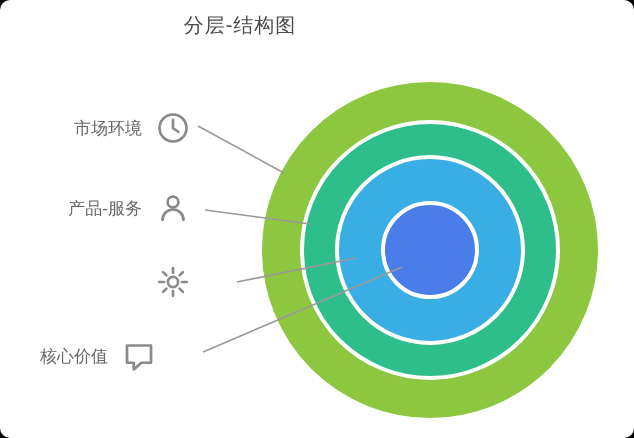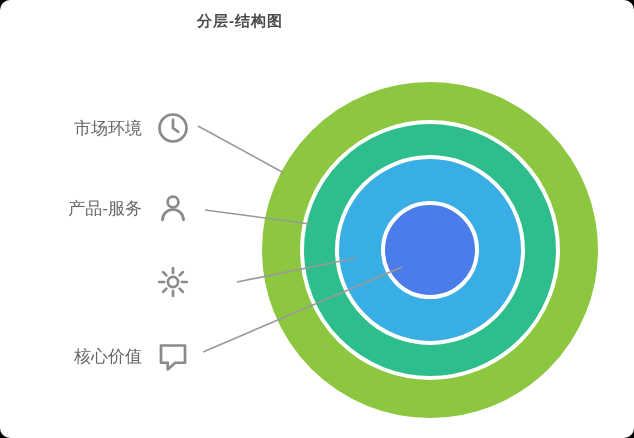--- a/index.html
+++ b/index.html
@@ -8,22 +8,22 @@
     position:relative;
     width:634px;height:438px;
     background:#ffffff;
     border-radius:10px;
     overflow:hidden;
   }
   .title{
     position:absolute;
     top:12px;left:110px;width:260px;
     text-align:center;
-    font-size:15px;
-    font-weight:700;
+    font-size:20px;
+    font-weight:400;
     color:#4a4a4a;
     letter-spacing:1px;
   }
   .diagram-svg{position:absolute;top:0;left:0;}
   .label-row{
     position:absolute;
     left:6px;width:186px;height:48px;
     display:flex;
     justify-content:flex-end;
     align-items:center;
@@ -36,21 +36,21 @@
   }
   .label-row .icon{
     width:38px;height:38px;
     display:flex;align-items:center;justify-content:center;
     color:#8a8a8a;
     flex:0 0 auto;
   }
   .row-1{top:104px;}
   .row-2{top:184px;}
   .row-3{top:258px;}
-  .row-4{top:332px;}
+  .row-4{top:332px;justify-content:center;}
 </style>
 </head>
 <body>
 
 <div class="card">
 
   <div class="title">分层-结构图</div>
 
   <svg class="diagram-svg" width="634" height="438" viewBox="0 0 634 438">
 

